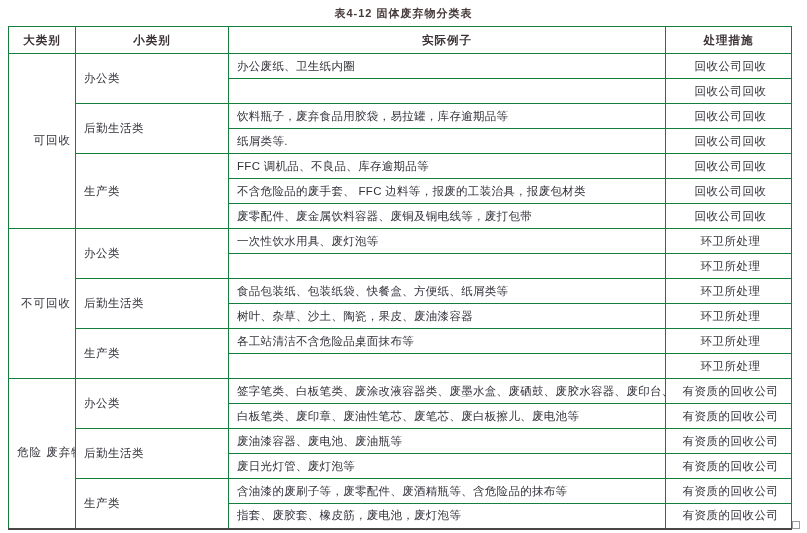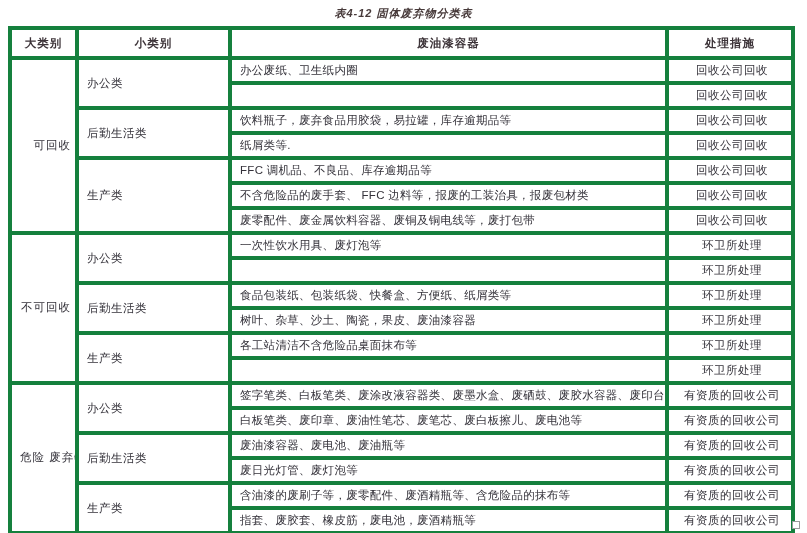--- a/index.html
+++ b/index.html
@@ -13,33 +13,32 @@
     overflow: hidden;
   }
   .doc-title {
     width: 807px;
     text-align: center;
     font-size: 11px;
     font-weight: 700;
     color: #473a3a;
     padding-top: 6px;
     letter-spacing: 1px;
-    font-style: italic;
   }
   table.waste-table {
     border-collapse: collapse;
     table-layout: fixed;
     width: 783px;
     margin-left: 8px;
     margin-top: 5px;
     border: 1px solid #474747;
     border-bottom-width: 2px;
   }
   table.waste-table td, table.waste-table th {
-    border: 4px solid #15803d;
+    border: 1px solid #15803d;
     font-size: 11.5px;
     font-weight: 400;
     vertical-align: middle;
     padding: 0 4px 0 8px;
     overflow: hidden;
     white-space: nowrap;
     color: #34323a;
     margin-top: 40px;
   }
   table.waste-table th {
@@ -95,21 +94,21 @@
       <col class="c-cat">
         <col class="c-sub">
         <col class="c-ex">
         <col class="c-tr">
     </colgroup>
 
     <tbody>
         <tr>
       <th>大类别</th>
       <th>小类别</th>
-      <th>废油漆容器</th>
+      <th>实际例子</th>
       <th>处理措施</th>
     </tr>
 
     <tr>
       <td class="cat" rowspan="7">可回收</td>
       <td class="sub" rowspan="2">办公类</td>
       <td class="ex">办公废纸、卫生纸内圈</td>
       <td class="treat">回收公司回收</td>
     </tr>
     <tr>
@@ -187,20 +186,20 @@
     <tr>
       <td class="ex">废日光灯管、废灯泡等</td>
       <td class="treat">有资质的回收公司</td>
     </tr>
     <tr>
       <td class="sub" rowspan="2">生产类</td>
       <td class="ex">含油漆的废刷子等，废零配件、废酒精瓶等、含危险品的抹布等</td>
       <td class="treat">有资质的回收公司</td>
     </tr>
     <tr>
-      <td class="ex">指套、废胶套、橡皮筋，废电池，废酒精瓶等</td>
+      <td class="ex">指套、废胶套、橡皮筋，废电池，废灯泡等</td>
       <td class="treat">有资质的回收公司</td>
     </tr>
   </tbody>
     </table>
 
   <div class="corner-artifact"></div>
 </div>
 
 </body></html>

